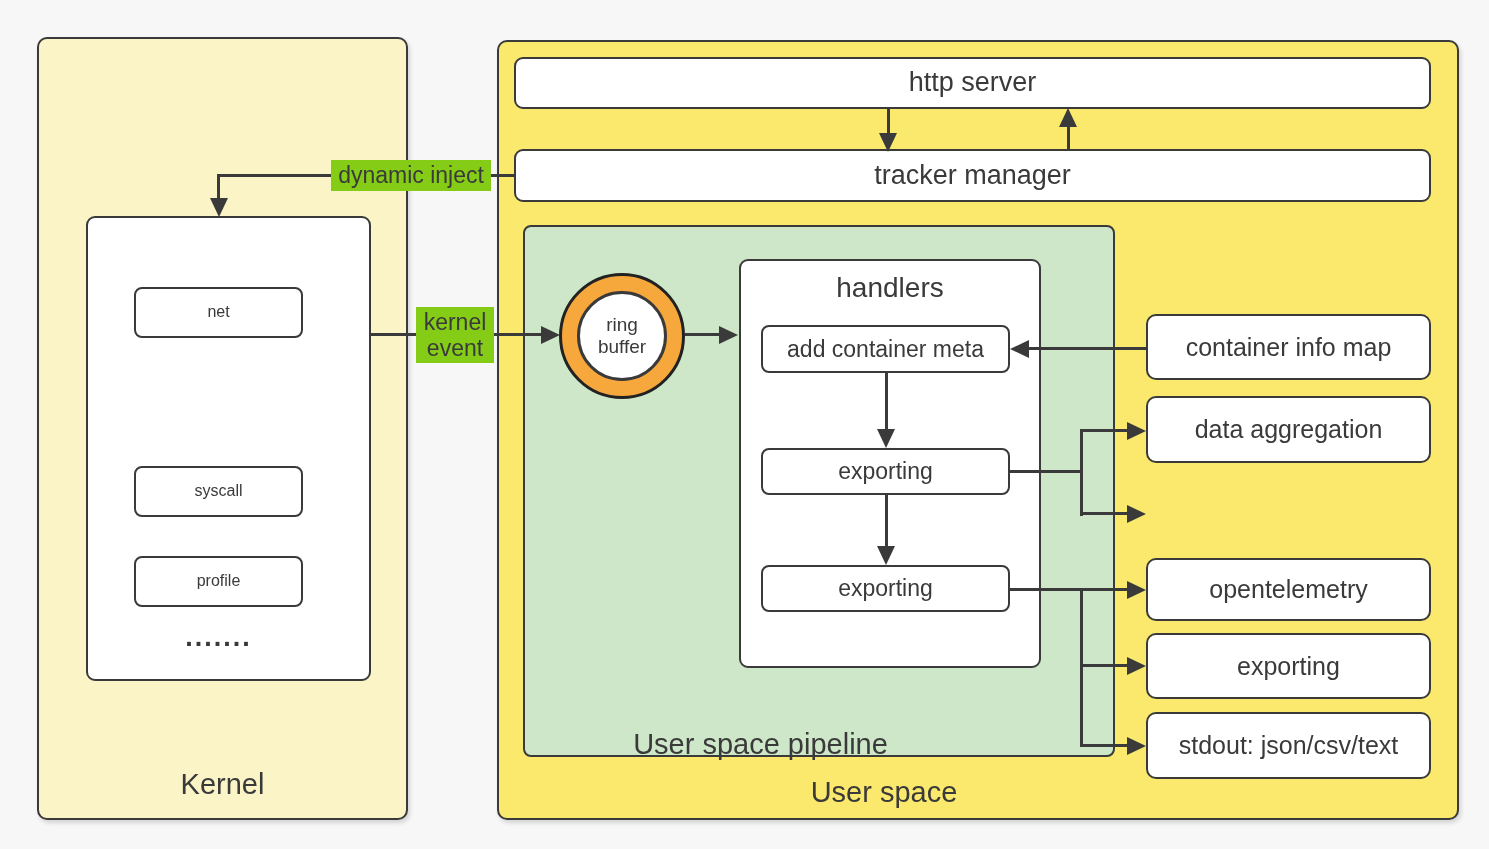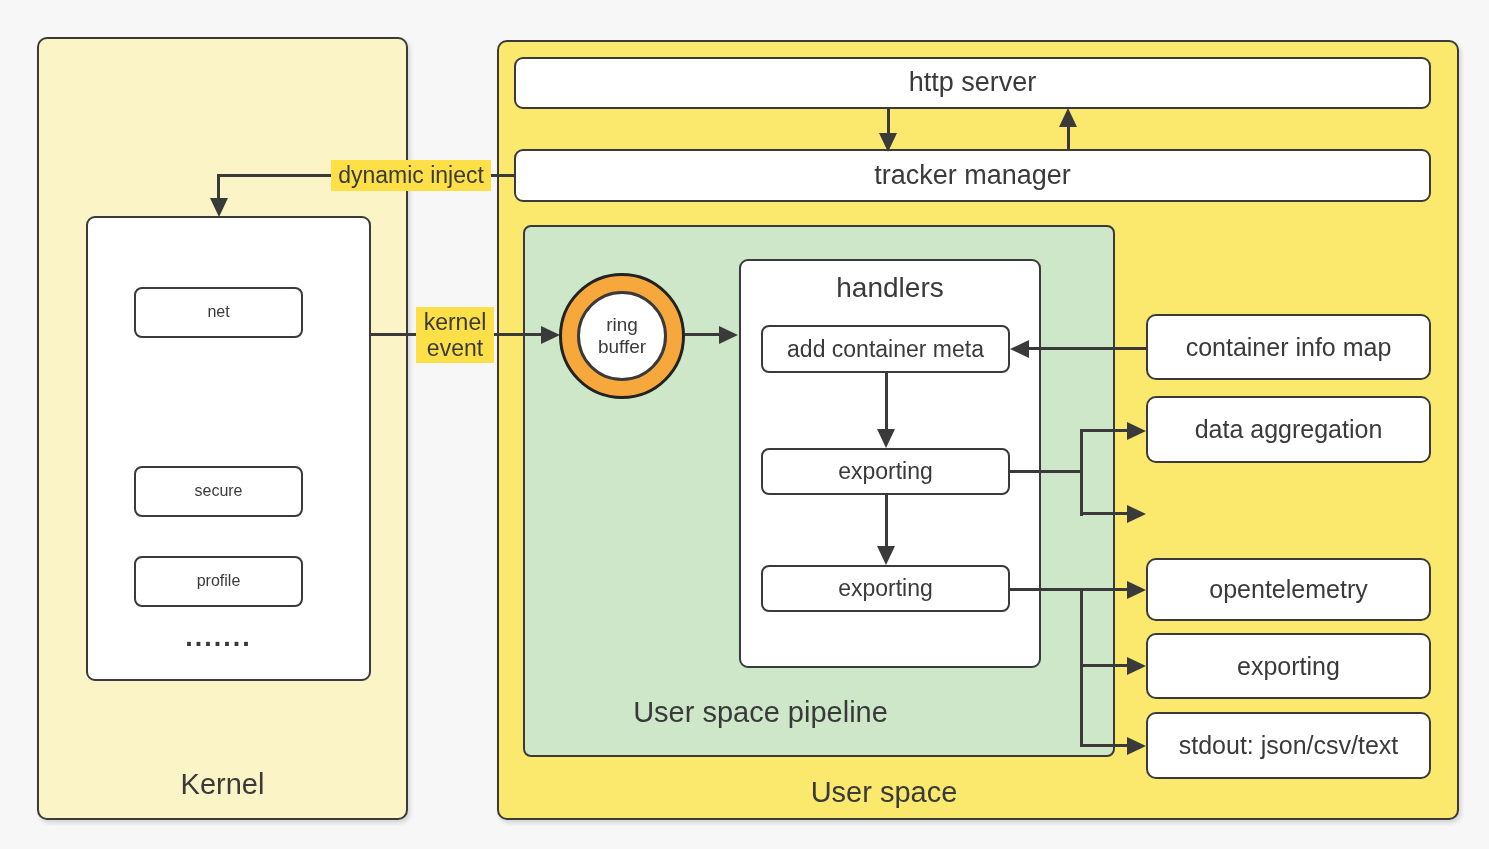--- a/index.html
+++ b/index.html
@@ -58,21 +58,21 @@
 
   .line{position:absolute;background:var(--line);z-index:3;}
   .ah{position:absolute;width:0;height:0;z-index:5;}
   .ah.right{border-top:9px solid transparent;border-bottom:9px solid transparent;border-left:19px solid var(--line);}
   .ah.left{border-top:9px solid transparent;border-bottom:9px solid transparent;border-right:19px solid var(--line);}
   .ah.down{border-left:9px solid transparent;border-right:9px solid transparent;border-top:19px solid var(--line);}
   .ah.up{border-left:9px solid transparent;border-right:9px solid transparent;border-bottom:19px solid var(--line);}
 
   .edge-label{
     position:absolute;
-    background:#fde047;
+    background:#84cc16;
     font-size:23px;
     text-align:center;
     z-index:6;
     display:flex;align-items:center;justify-content:center;
     line-height:1.15;
   }
 
   .ring-outer{
     position:absolute;left:559px;top:273px;width:126px;height:126px;
     background:var(--ring-fill);
@@ -105,38 +105,38 @@
 <body>
 
 <div class="canvas">
 
   <div class="panel kernel-panel"></div>
   <div class="panel user-panel"></div>
   <div class="panel pipe-panel"></div>
 
   <div class="big-label" style="left:37px;top:768px;width:371px;">Kernel</div>
   <div class="big-label" style="left:497px;top:776px;width:774px;">User space</div>
-  <div class="big-label" style="left:523px;top:696px;width:475px;">User space pipeline</div>
+  <div class="big-label" style="left:523px;top:728px;width:475px;">User space pipeline</div>
 
   <div class="node ebpf-box"></div>
   <div class="ebpf-logo">
     <span style="display:inline-flex;">
       <svg width="42" height="36" viewBox="0 0 48 42">
         <ellipse cx="15" cy="13" rx="11" ry="5.5" fill="#cfe8f7" stroke="#111" stroke-width="2" transform="rotate(-28 15 13)"></ellipse>
         <ellipse cx="29" cy="10" rx="11" ry="5.5" fill="#cfe8f7" stroke="#111" stroke-width="2" transform="rotate(18 29 10)"></ellipse>
         <ellipse cx="20" cy="28" rx="13" ry="10" fill="#ffd21e" stroke="#111" stroke-width="2.5" transform="rotate(-18 20 28)"></ellipse>
         <path d="M12 21 L17 38 M19 19 L24 37 M26 19 L30 33" stroke="#111" stroke-width="3.5" fill="none"></path>
         <circle cx="36" cy="16" r="8" fill="#111"></circle>
         <path d="M38 9 L44 2 M41 12 L48 8" stroke="#111" stroke-width="2.5"></path>
       </svg>
     </span>
     <span class="ebpf-title"><span class="e">e</span>BPF</span>
   </div>
   <div class="node hook" style="top:287px;">net</div>
-  <div class="node hook" style="top:466px;">secure</div>
+  <div class="node hook" style="top:466px;">syscall</div>
   <div class="node hook" style="top:556px;">profile</div>
   <div class="dots">.......</div>
 
   <div class="node wide" style="top:57px;height:52px;">http server</div>
   <div class="node wide" style="top:149px;height:53px;">tracker manager</div>
 
   <div class="ring-outer"></div>
   <div class="ring-inner">
     <span>ring</span>
     <span>buffer</span>

